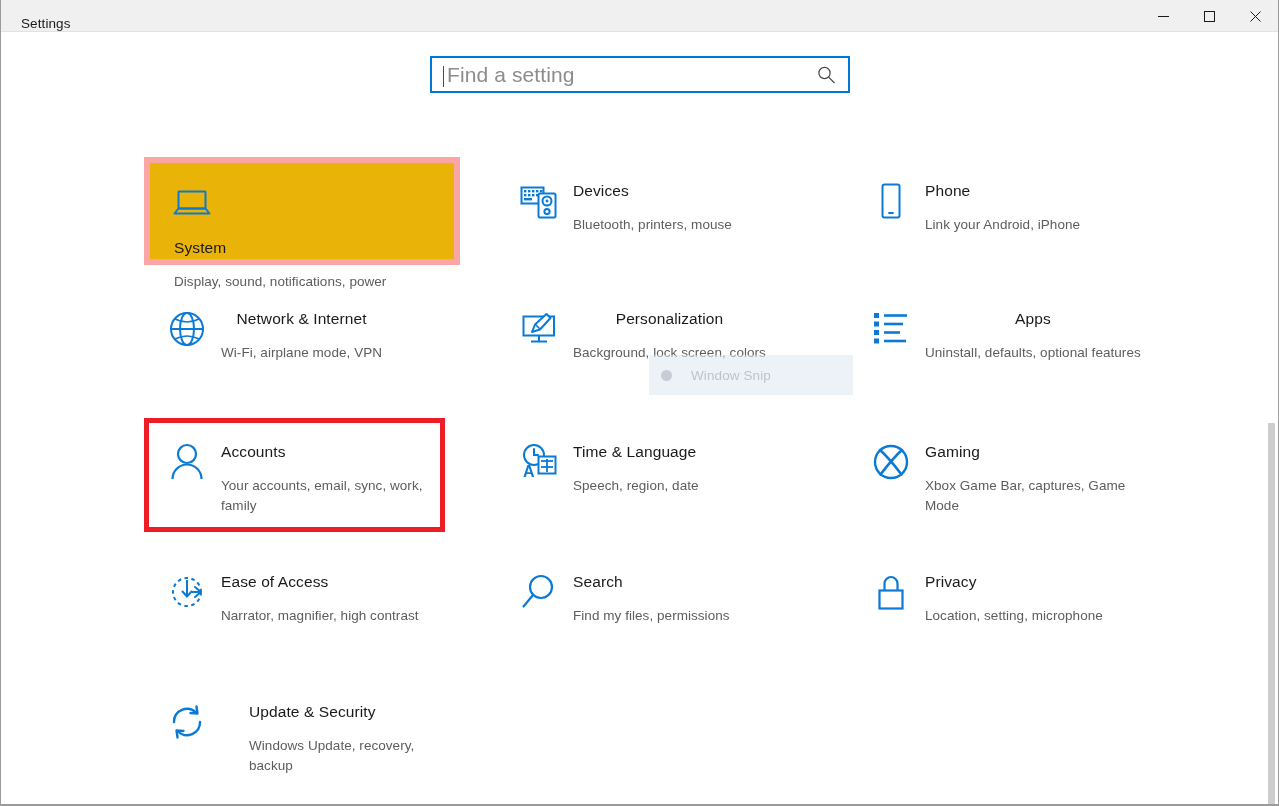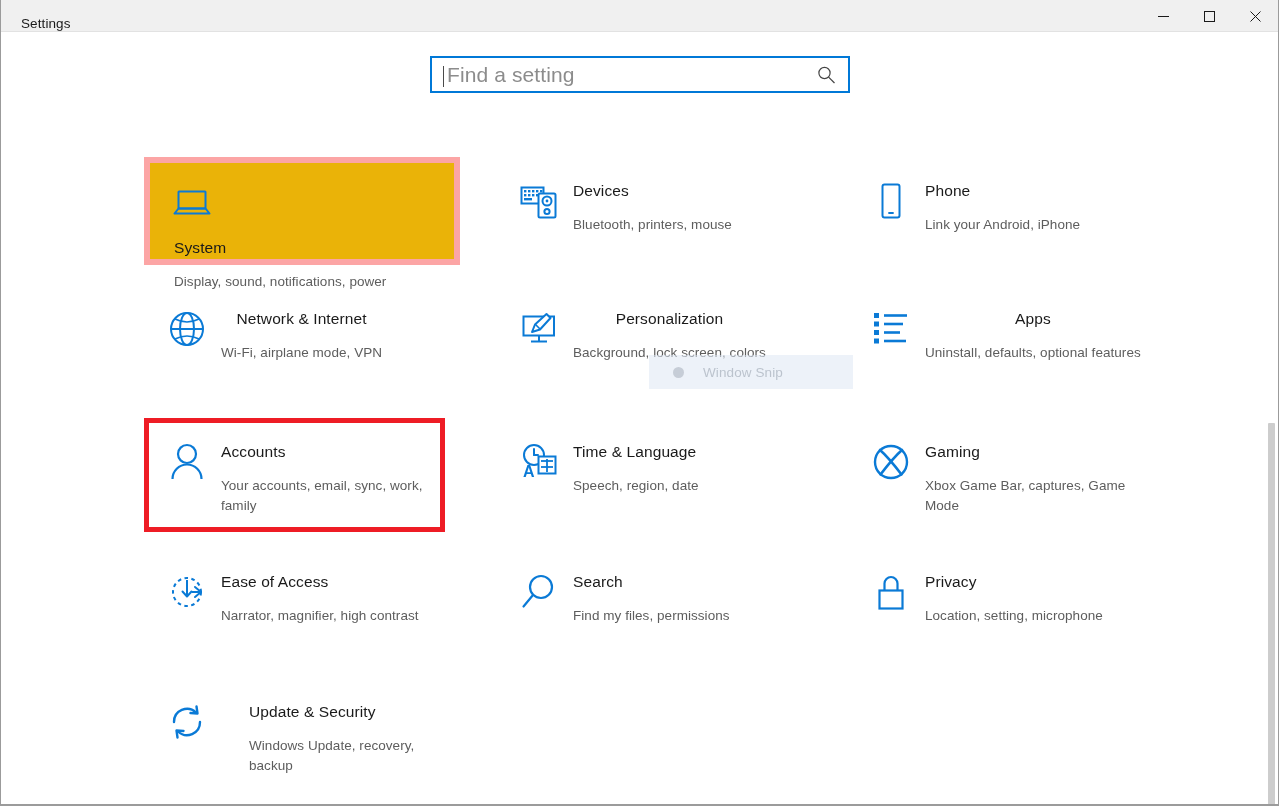--- a/index.html
+++ b/index.html
@@ -168,25 +168,25 @@
     border: 5px solid #ee1c25;
     pointer-events: none;
   }
 
   
   #window-snip {
     position: absolute;
     left: 648px;
     top: 355px;
     width: 204px;
-    height: 34px;
+    height: 40px;
     background: rgba(222, 232, 244, 0.55);
     display: flex;
     align-items: center;
-    padding-left: 24px;
+    padding-left: 12px;
   }
   #window-snip-dot {
     width: 11px;
     height: 11px;
     border-radius: 50%;
     background: rgba(150, 160, 172, 0.45);
     flex: 0 0 11px;
   }
   #window-snip-label {
     margin-left: 19px;

